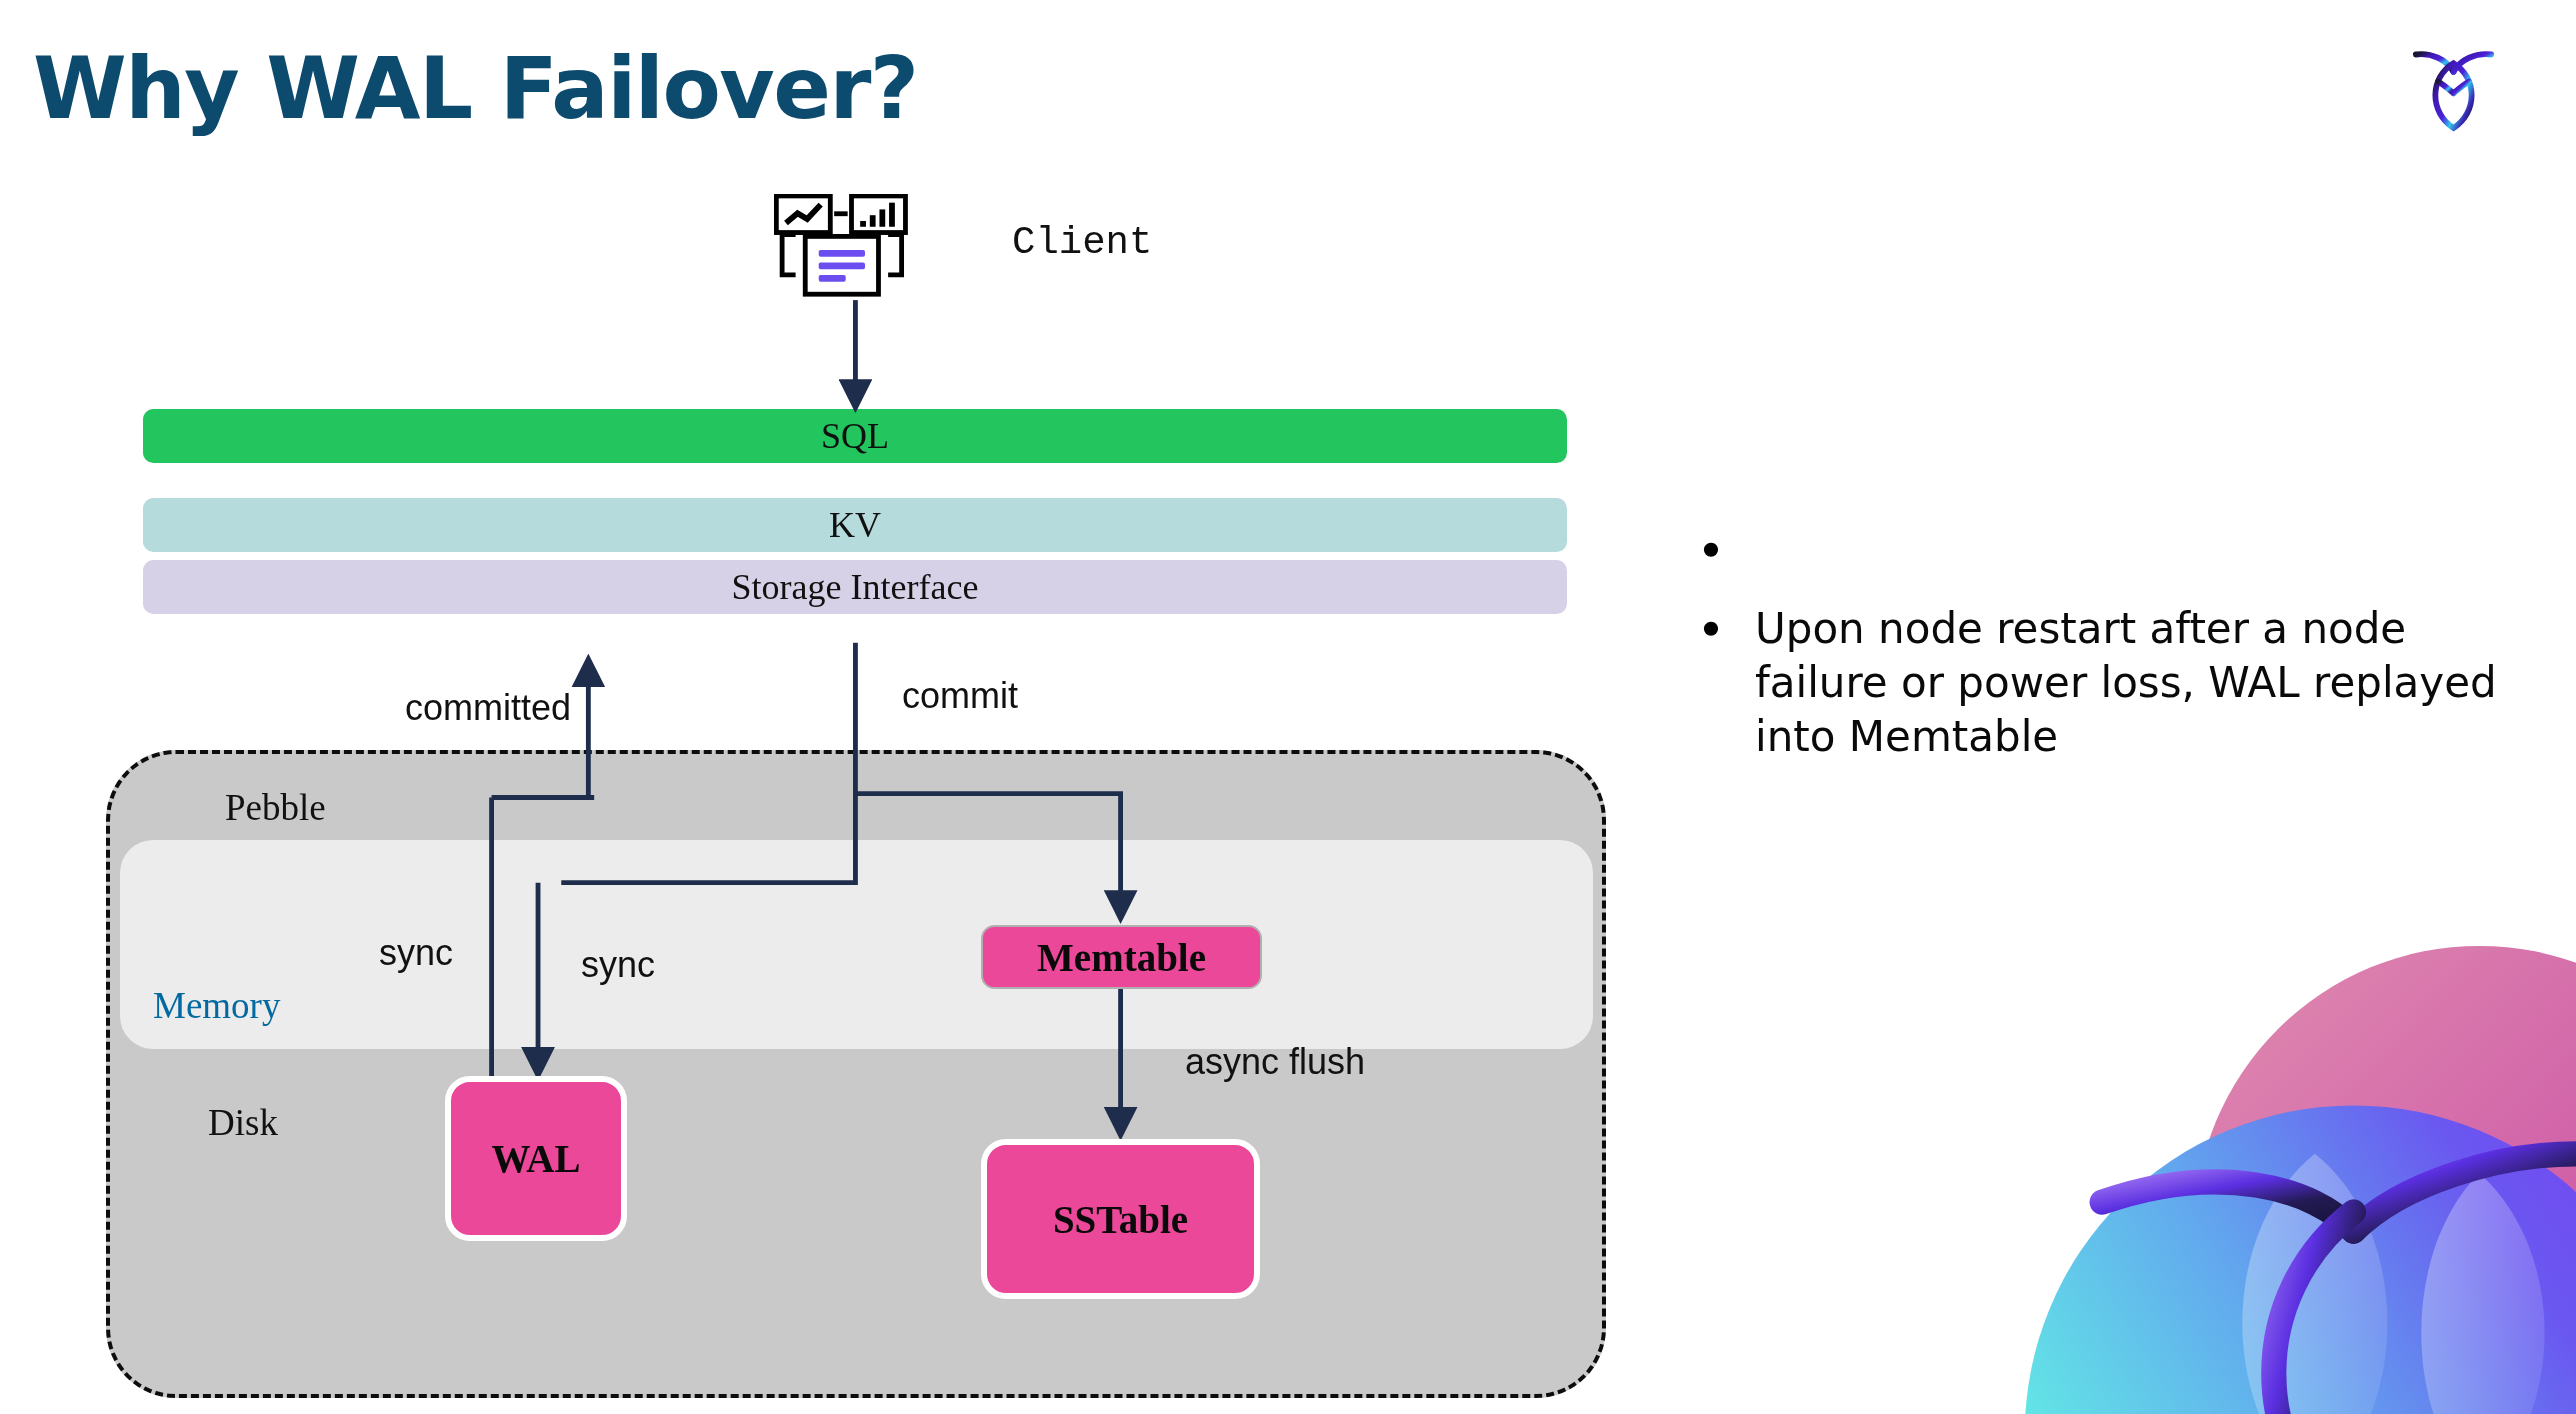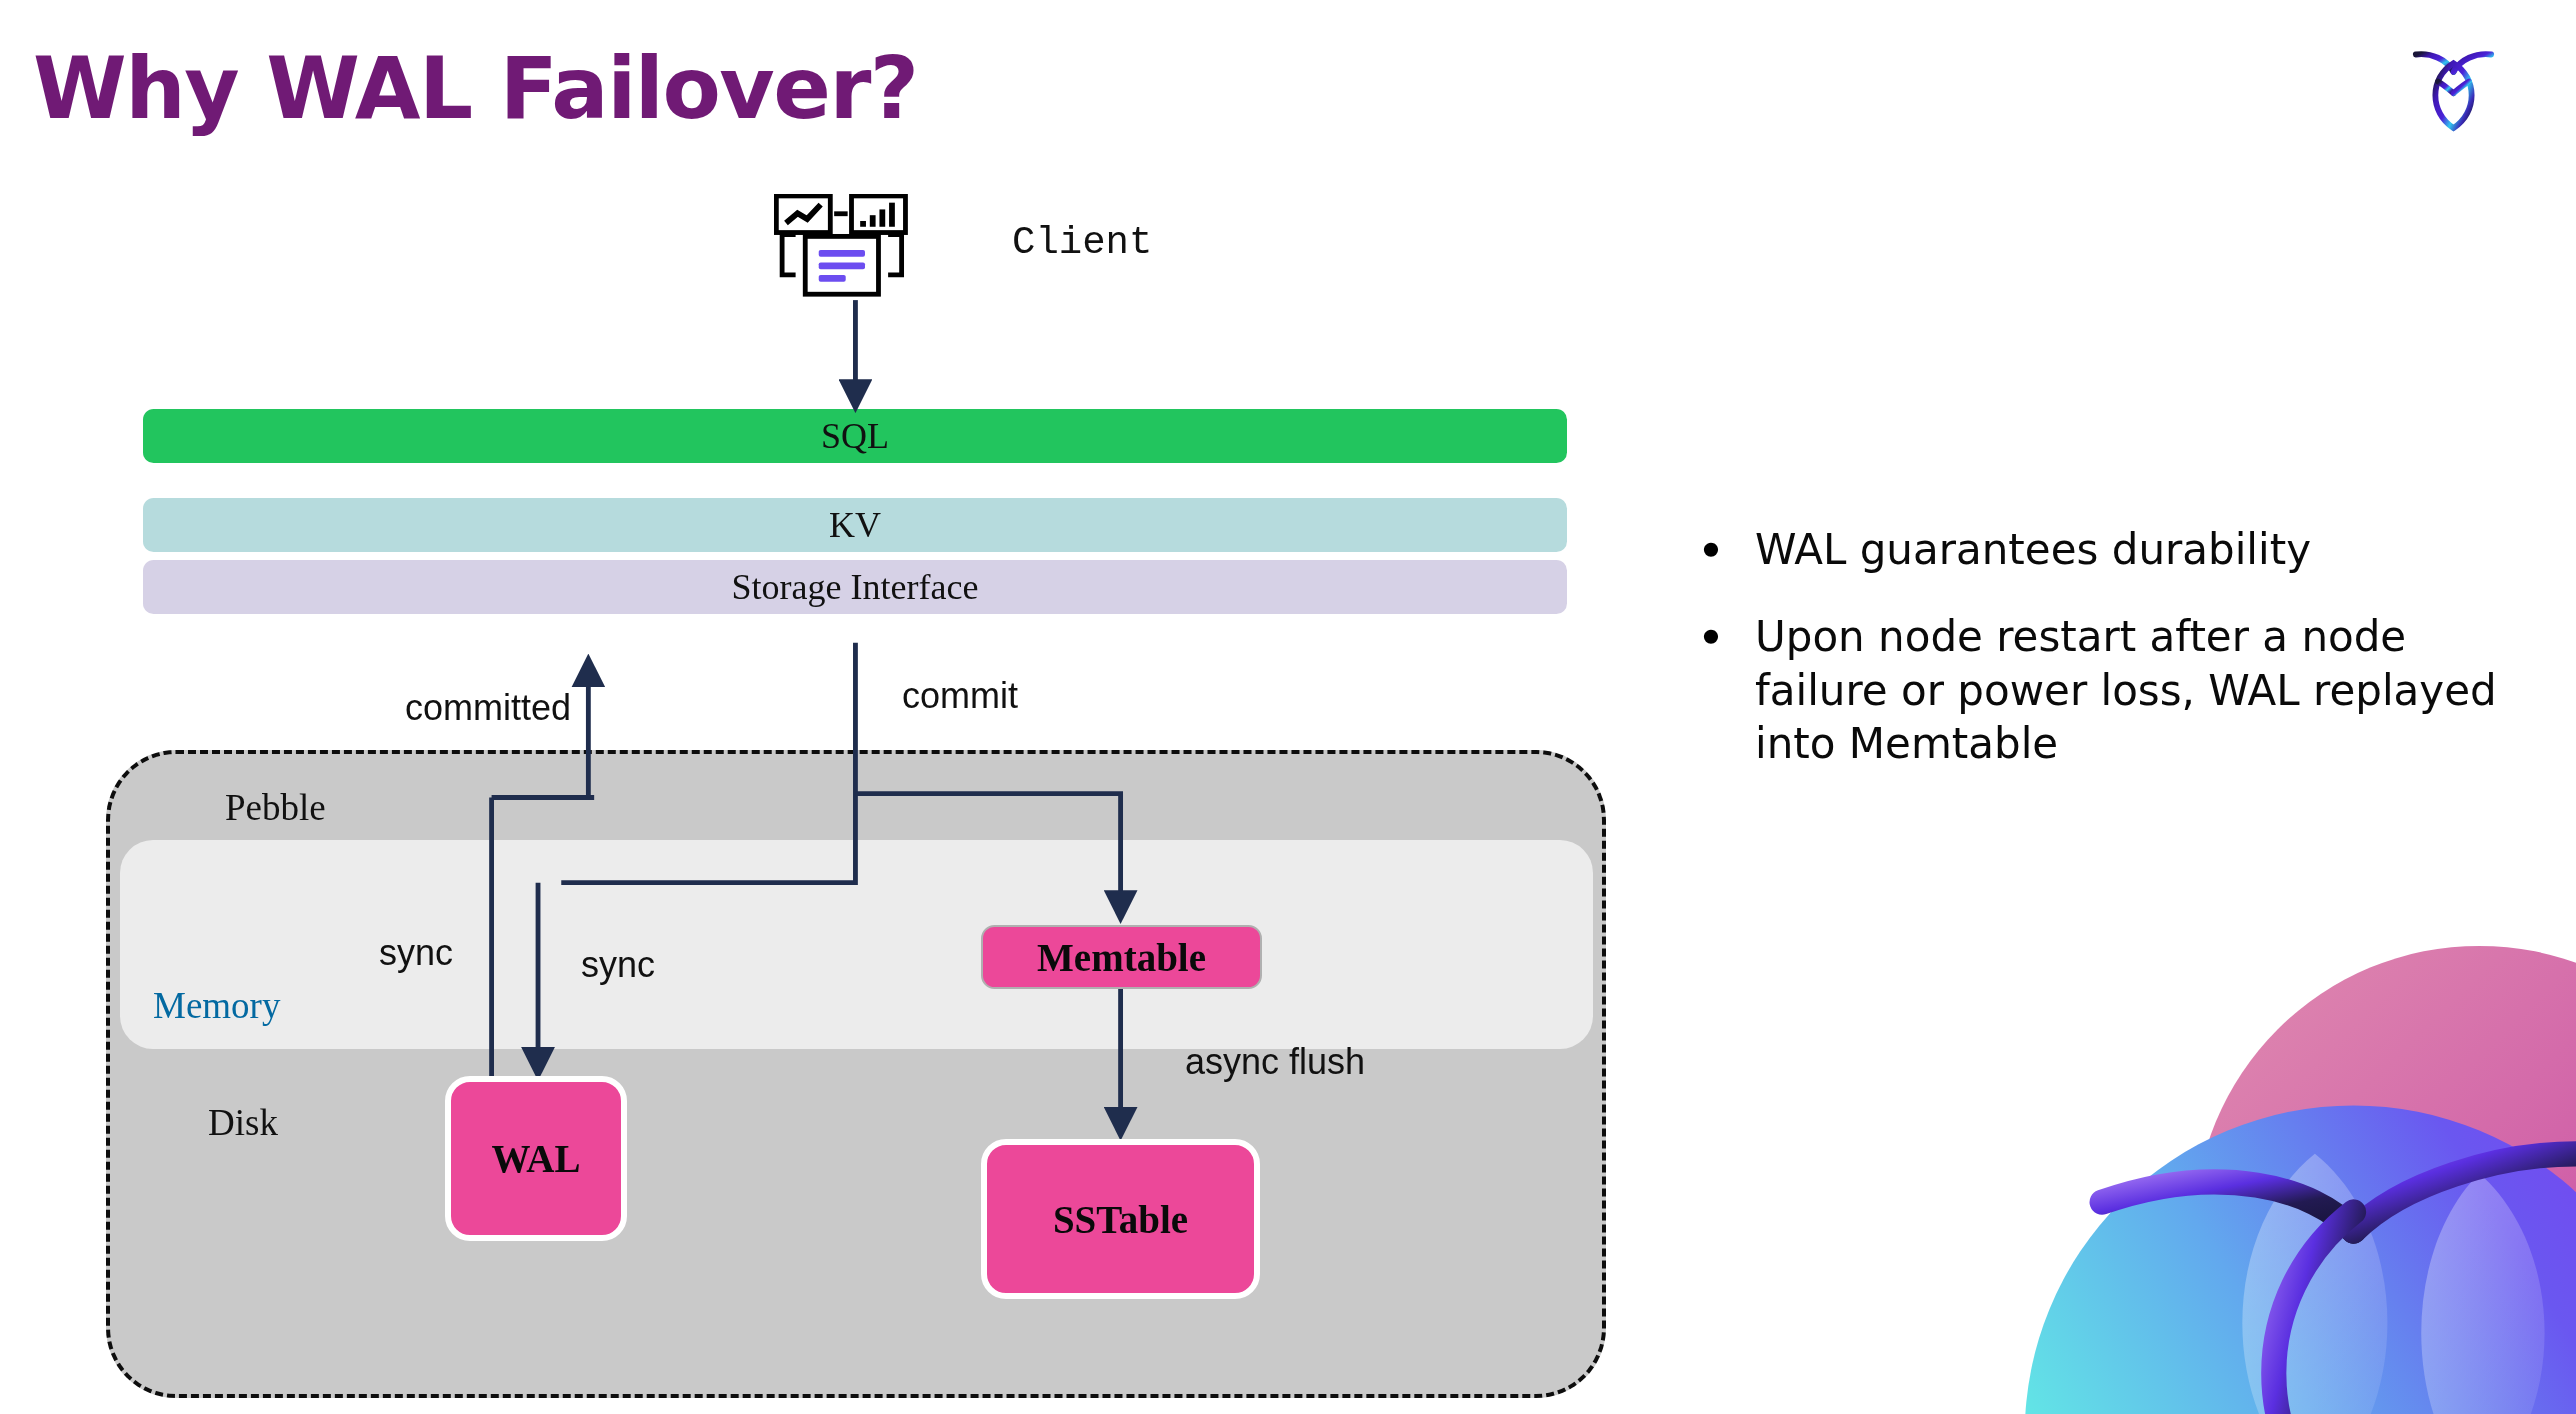--- a/index.html
+++ b/index.html
@@ -19,21 +19,21 @@
   
   #slide-title {
     position: absolute;
     left: 33px;
     top: 46px;
     font-family: "DejaVu Sans", sans-serif;
     font-weight: 700;
     font-size: 85px;
     letter-spacing: -1.5px;
     line-height: 1.0;
-    color: #701a75;
+    color: #0c4a6e;
     white-space: nowrap;
   }
 
   
   #brand-logo {
     position: absolute;
     left: 2410px;
     top: 33px;
     width: 87px;
     height: 101px;
@@ -373,20 +373,19 @@
 
 <div class="edge-label" id="lbl-committed">committed</div>
 <div class="edge-label" id="lbl-commit">commit</div>
 <div class="edge-label" id="lbl-sync-1">sync</div>
 <div class="edge-label" id="lbl-sync-2">sync</div>
 <div class="edge-label" id="lbl-asyncflush">async flush</div>
 
 <div id="bullets">
   <div class="bullet-row">
     <span class="bullet-dot">●</span>
-    <span class="bullet-text">WAL guarantees durability</span>
   </div>
   <div class="bullet-row">
     <span class="bullet-dot">●</span>
     <span class="bullet-text">Upon node restart after a node failure or power loss, WAL replayed into Memtable</span>
   </div>
 </div>
 
 
 </body></html>

